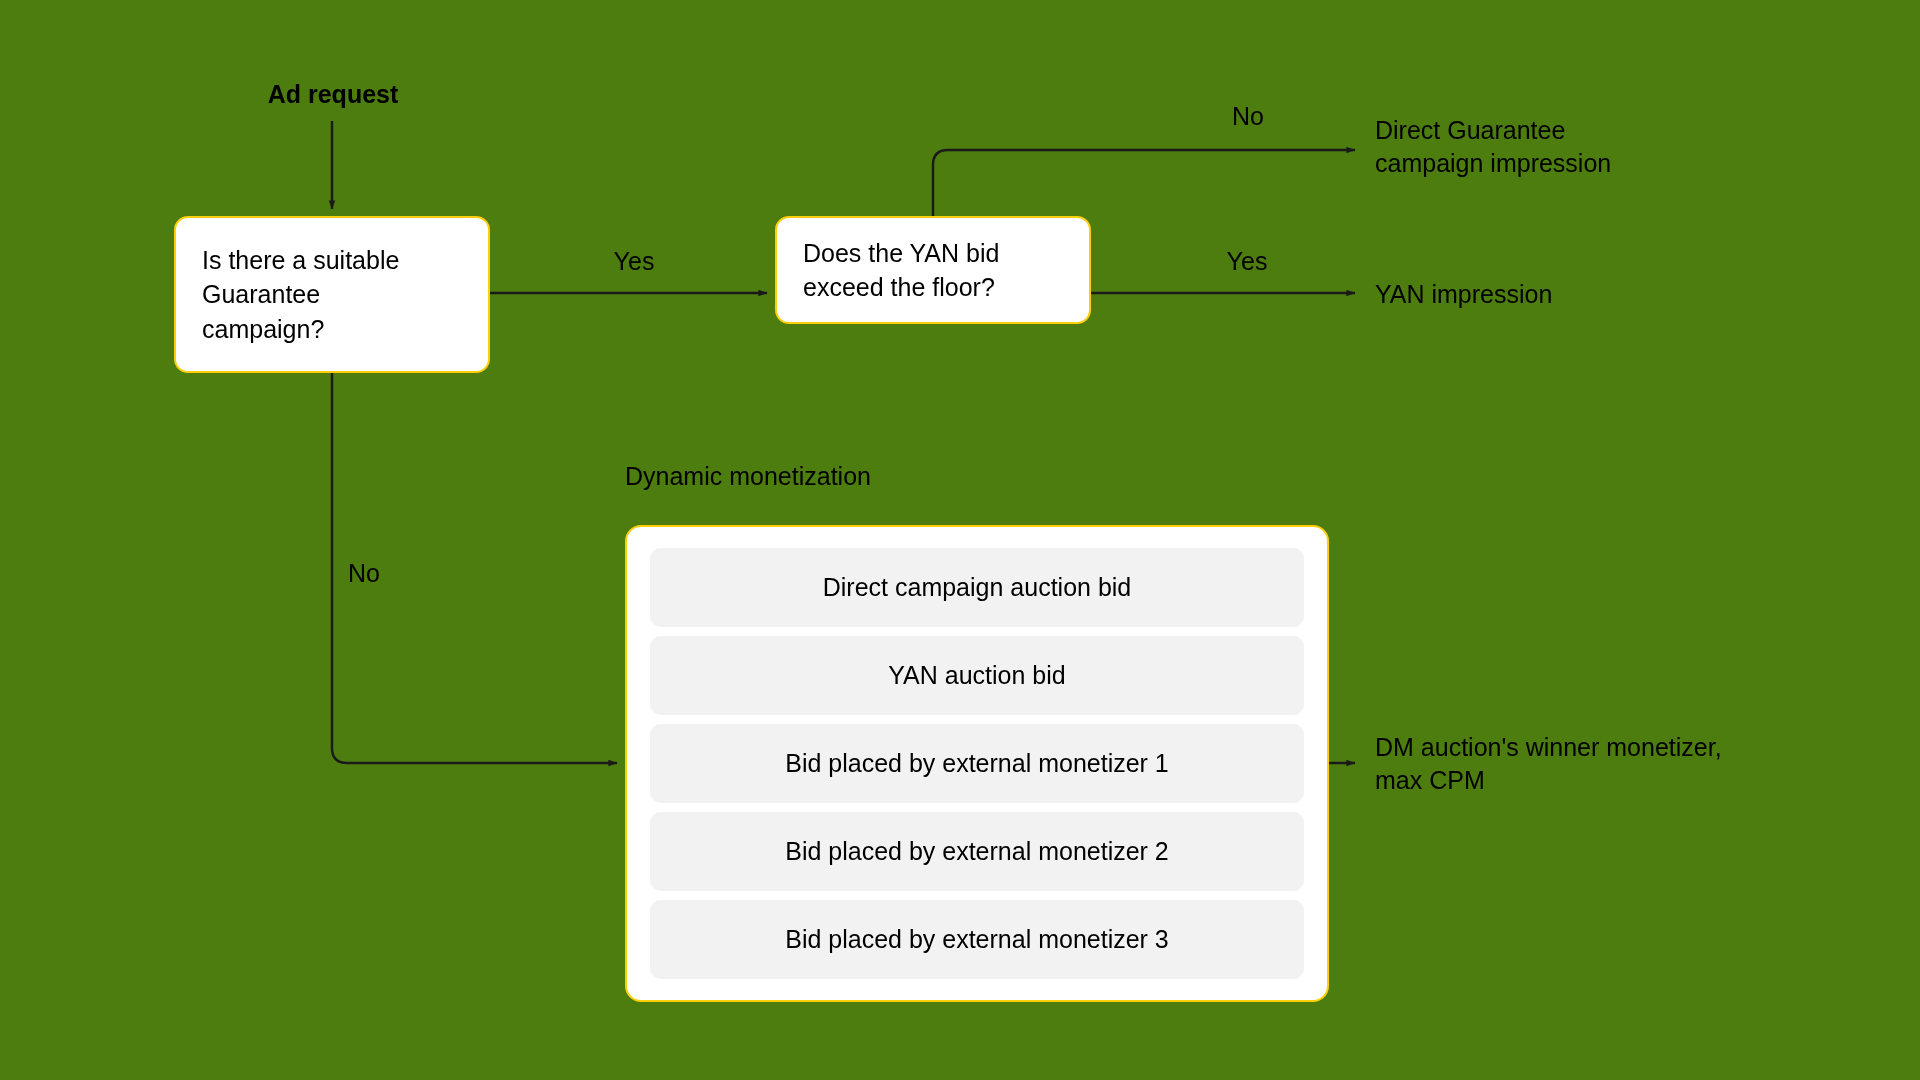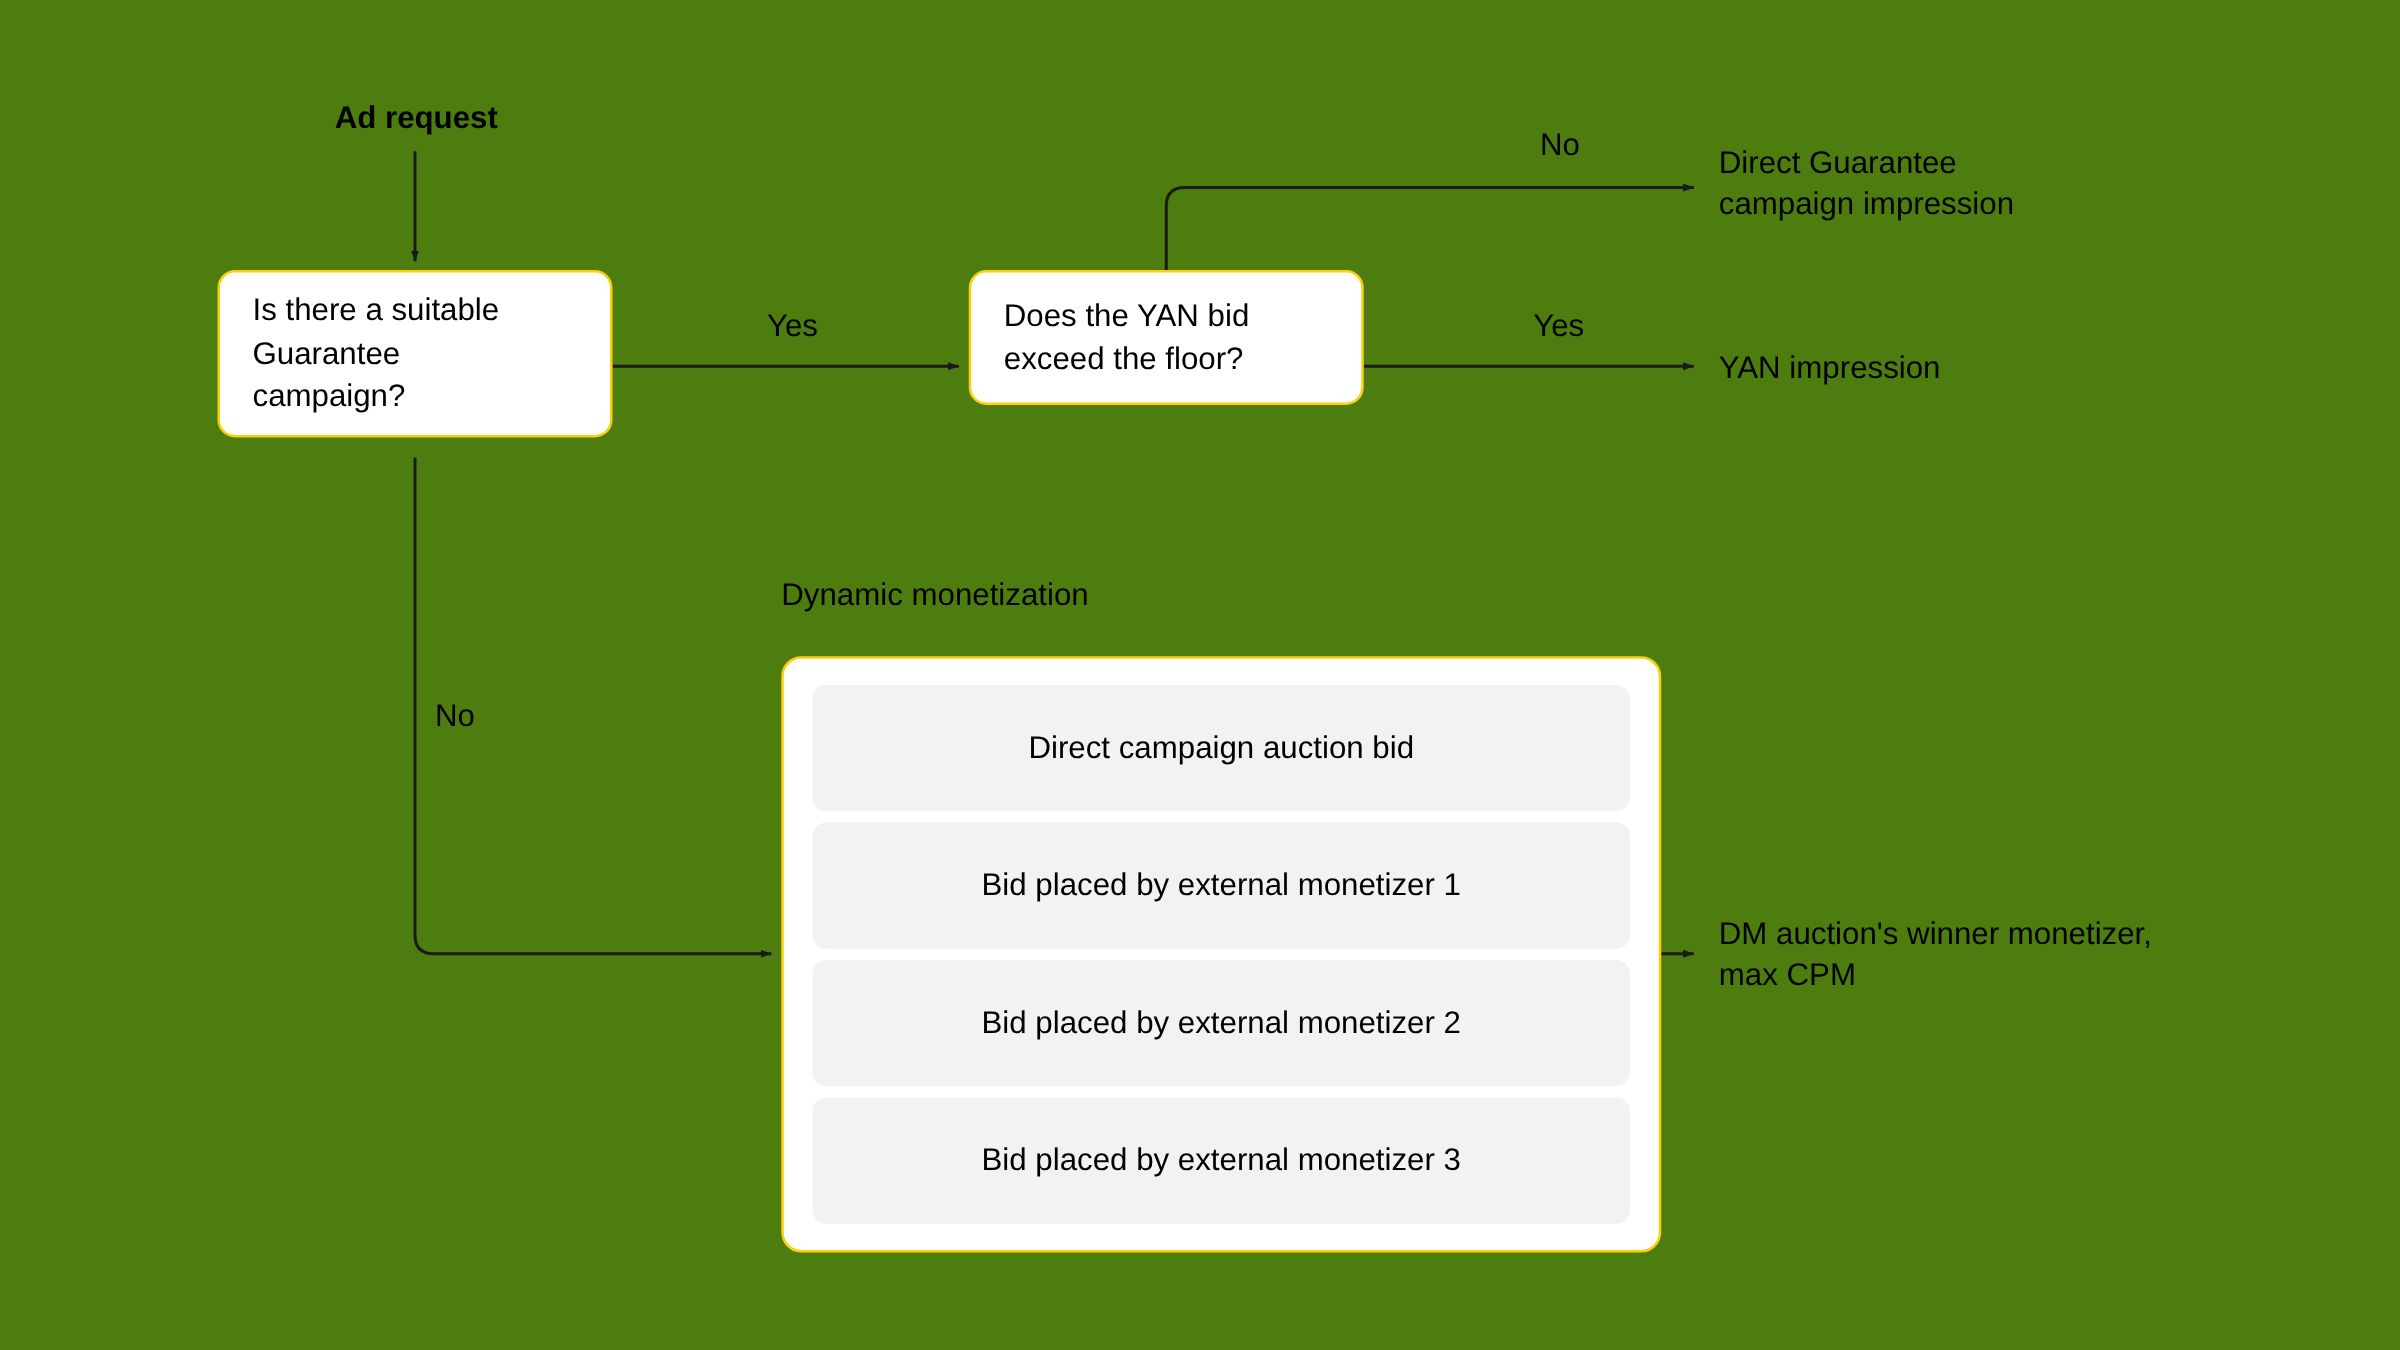--- a/index.html
+++ b/index.html
@@ -34,21 +34,21 @@
     align-items: center;
     padding: 0 26px;
   }
   .decision-box .node-text {
     font-size: 25px;
     line-height: 1.38;
     color: #000000;
     text-align: left;
   }
 
-  #box-guarantee { left: 174px; top: 216px; width: 316px; height: 134px; }
+  #box-guarantee { left: 174px; top: 216px; width: 316px; height: 157px; }
   #box-yan-floor { left: 775px; top: 216px; width: 316px; height: 108px; }
 
   
   #dm-title {
     position: absolute;
     left: 625px;
     top: 462px;
     width: 628px;
     text-align: left;
     font-size: 25px;
@@ -144,18 +144,19 @@
 
   <div class="label" style="left:1375px; top:278px;">YAN impression</div>
 
   <div class="label" style="left:1375px; top:731px; white-space:pre-line;">DM auction's winner monetizer,
 max CPM</div>
 
   <div id="dm-title">Dynamic monetization</div>
 
   <div id="dm-container">
     <div class="dm-pill">Direct campaign auction bid</div>
+    <div class="dm-pill">YAN auction bid</div>
     <div class="dm-pill">Bid placed by external monetizer 1</div>
     <div class="dm-pill">Bid placed by external monetizer 2</div>
     <div class="dm-pill">Bid placed by external monetizer 3</div>
   </div>
 
 </div>
 
 </body></html>

